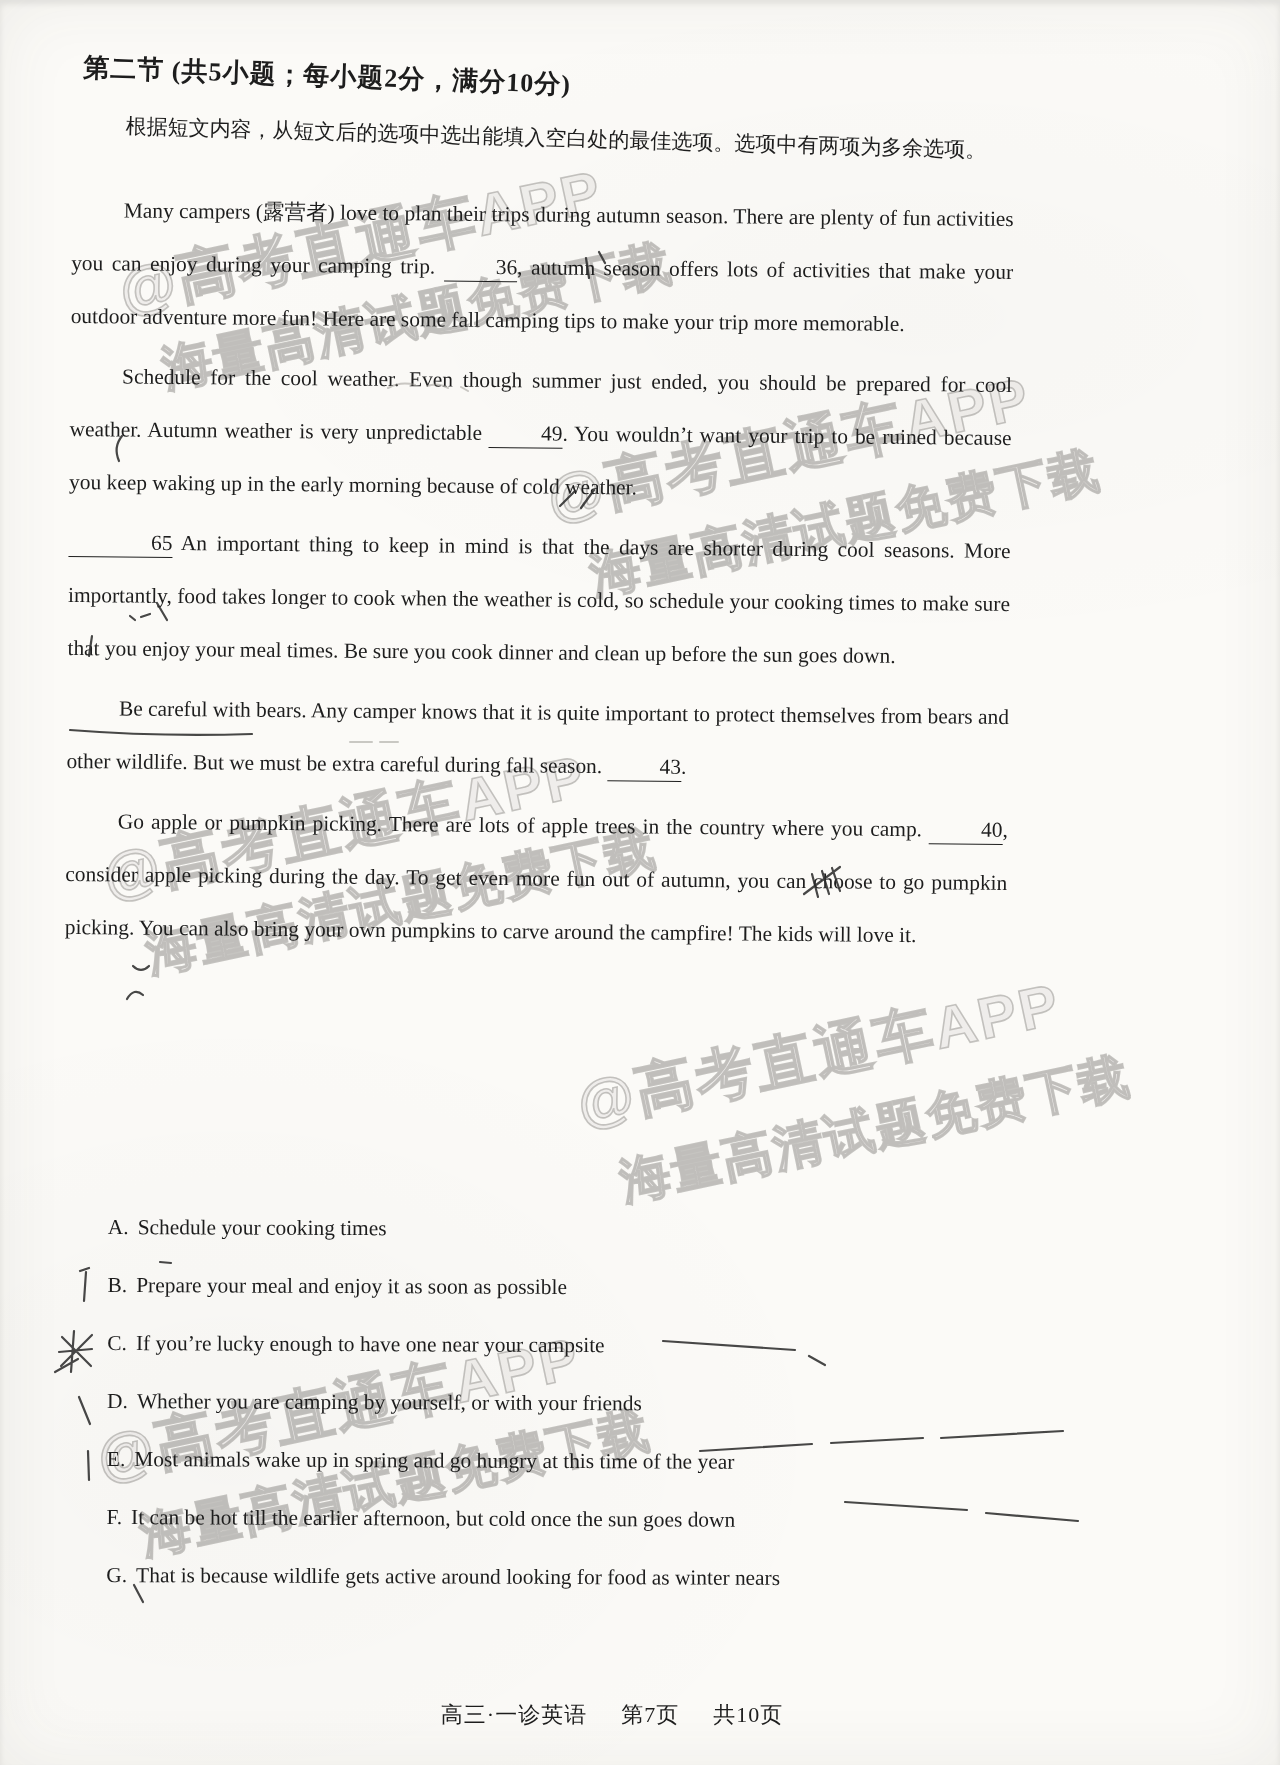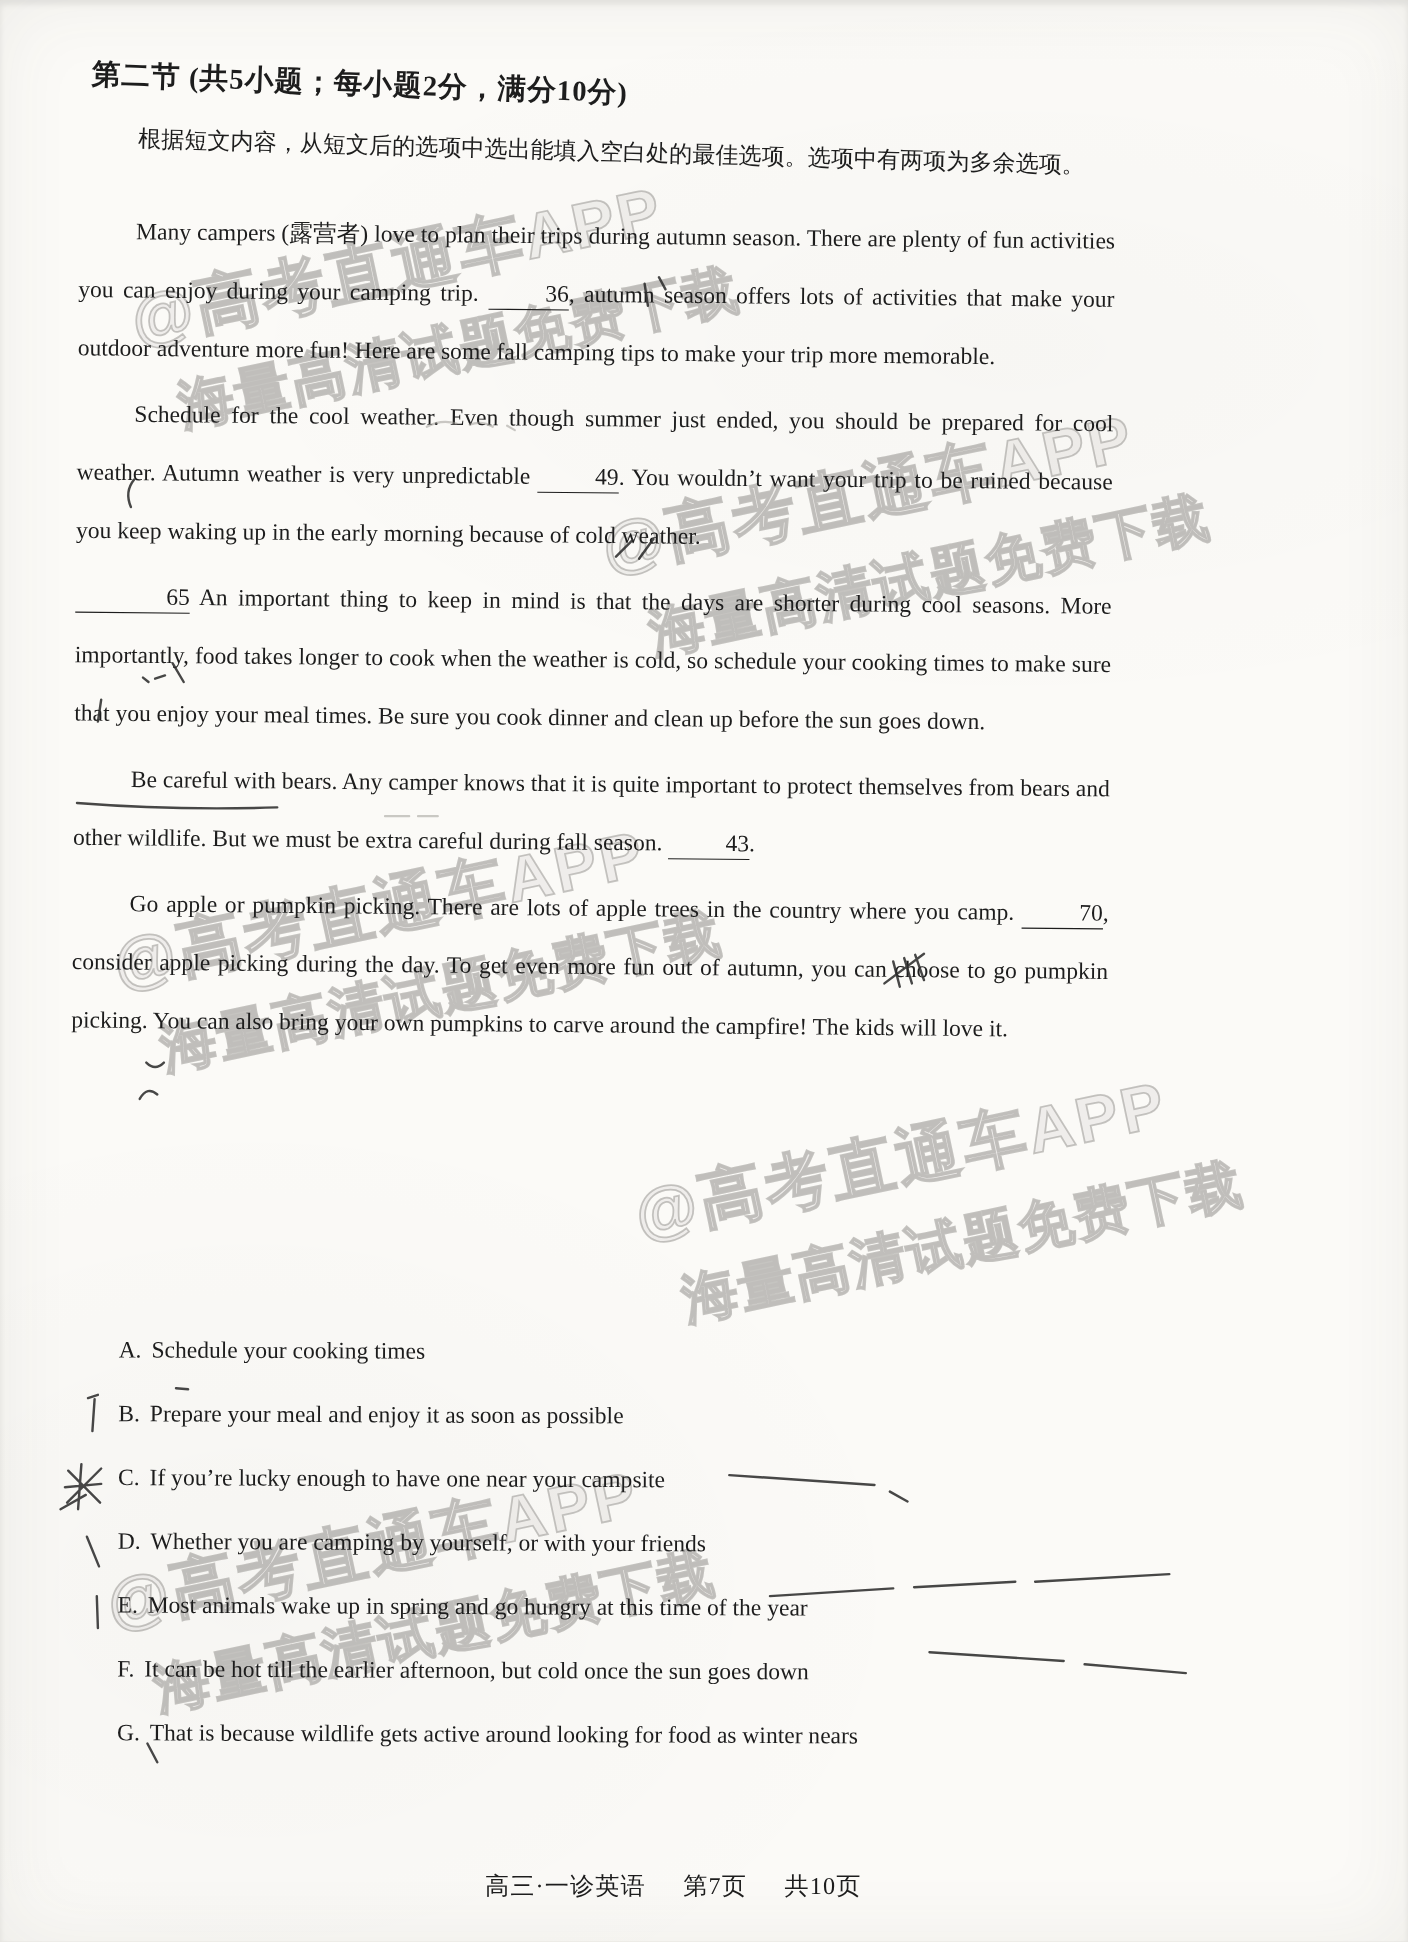--- a/index.html
+++ b/index.html
@@ -83,21 +83,21 @@
   </div>
 
   <h1 class="hdr-title">第二节 (共5小题；每小题2分，满分10分)</h1>
   <p class="hdr-instr">根据短文内容，从短文后的选项中选出能填入空白处的最佳选项。选项中有两项为多余选项。</p>
 
   <main class="passage">
     <p class="para"><span>Many campers (露营者) love to plan their trips during autumn season. There are plenty of fun activities you can enjoy during your camping trip. </span><span class="blank"><span>36</span></span><span>, autumn season offers lots of activities that make your outdoor adventure more fun! Here are some fall camping tips to make your trip more memorable.</span></p>
     <p class="para"><span>Schedule for the cool weather. Even though summer just ended, you should be prepared for cool weather. Autumn weather is very unpredictable </span><span class="blank"><span>49</span></span><span>. You wouldn’t want your trip to be ruined because you keep waking up in the early morning because of cold weather.</span></p>
     <p class="para noindent"><span class="blank wide"><span>65</span></span><span> An important thing to keep in mind is that the days are shorter during cool seasons. More importantly, food takes longer to cook when the weather is cold, so schedule your cooking times to make sure that you enjoy your meal times. Be sure you cook dinner and clean up before the sun goes down.</span></p>
     <p class="para"><span>Be careful with bears. Any camper knows that it is quite important to protect themselves from bears and other wildlife. But we must be extra careful during fall season. </span><span class="blank"><span>43</span></span><span>.</span></p>
-    <p class="para"><span>Go apple or pumpkin picking. There are lots of apple trees in the country where you camp. </span><span class="blank"><span>70</span></span><span>, consider apple picking during the day. To get even more fun out of autumn, you can choose to go pumpkin picking. You can also bring your own pumpkins to carve around the campfire! The kids will love it.</span></p>
+    <p class="para"><span>Go apple or pumpkin picking. There are lots of apple trees in the country where you camp. </span><span class="blank"><span>40</span></span><span>, consider apple picking during the day. To get even more fun out of autumn, you can choose to go pumpkin picking. You can also bring your own pumpkins to carve around the campfire! The kids will love it.</span></p>
   </main>
 
   <section class="options">
     <div class="opt"><span class="opt-label">A.</span><span>Schedule your cooking times</span></div>
     <div class="opt"><span class="opt-label">B.</span><span>Prepare your meal and enjoy it as soon as possible</span></div>
     <div class="opt"><span class="opt-label">C.</span><span>If you’re lucky enough to have one near your campsite</span></div>
     <div class="opt"><span class="opt-label">D.</span><span>Whether you are camping by yourself, or with your friends</span></div>
     <div class="opt"><span class="opt-label">E.</span><span>Most animals wake up in spring and go hungry at this time of the year</span></div>
     <div class="opt"><span class="opt-label">F.</span><span>It can be hot till the earlier afternoon, but cold once the sun goes down</span></div>
     <div class="opt"><span class="opt-label">G.</span><span>That is because wildlife gets active around looking for food as winter nears</span></div>

